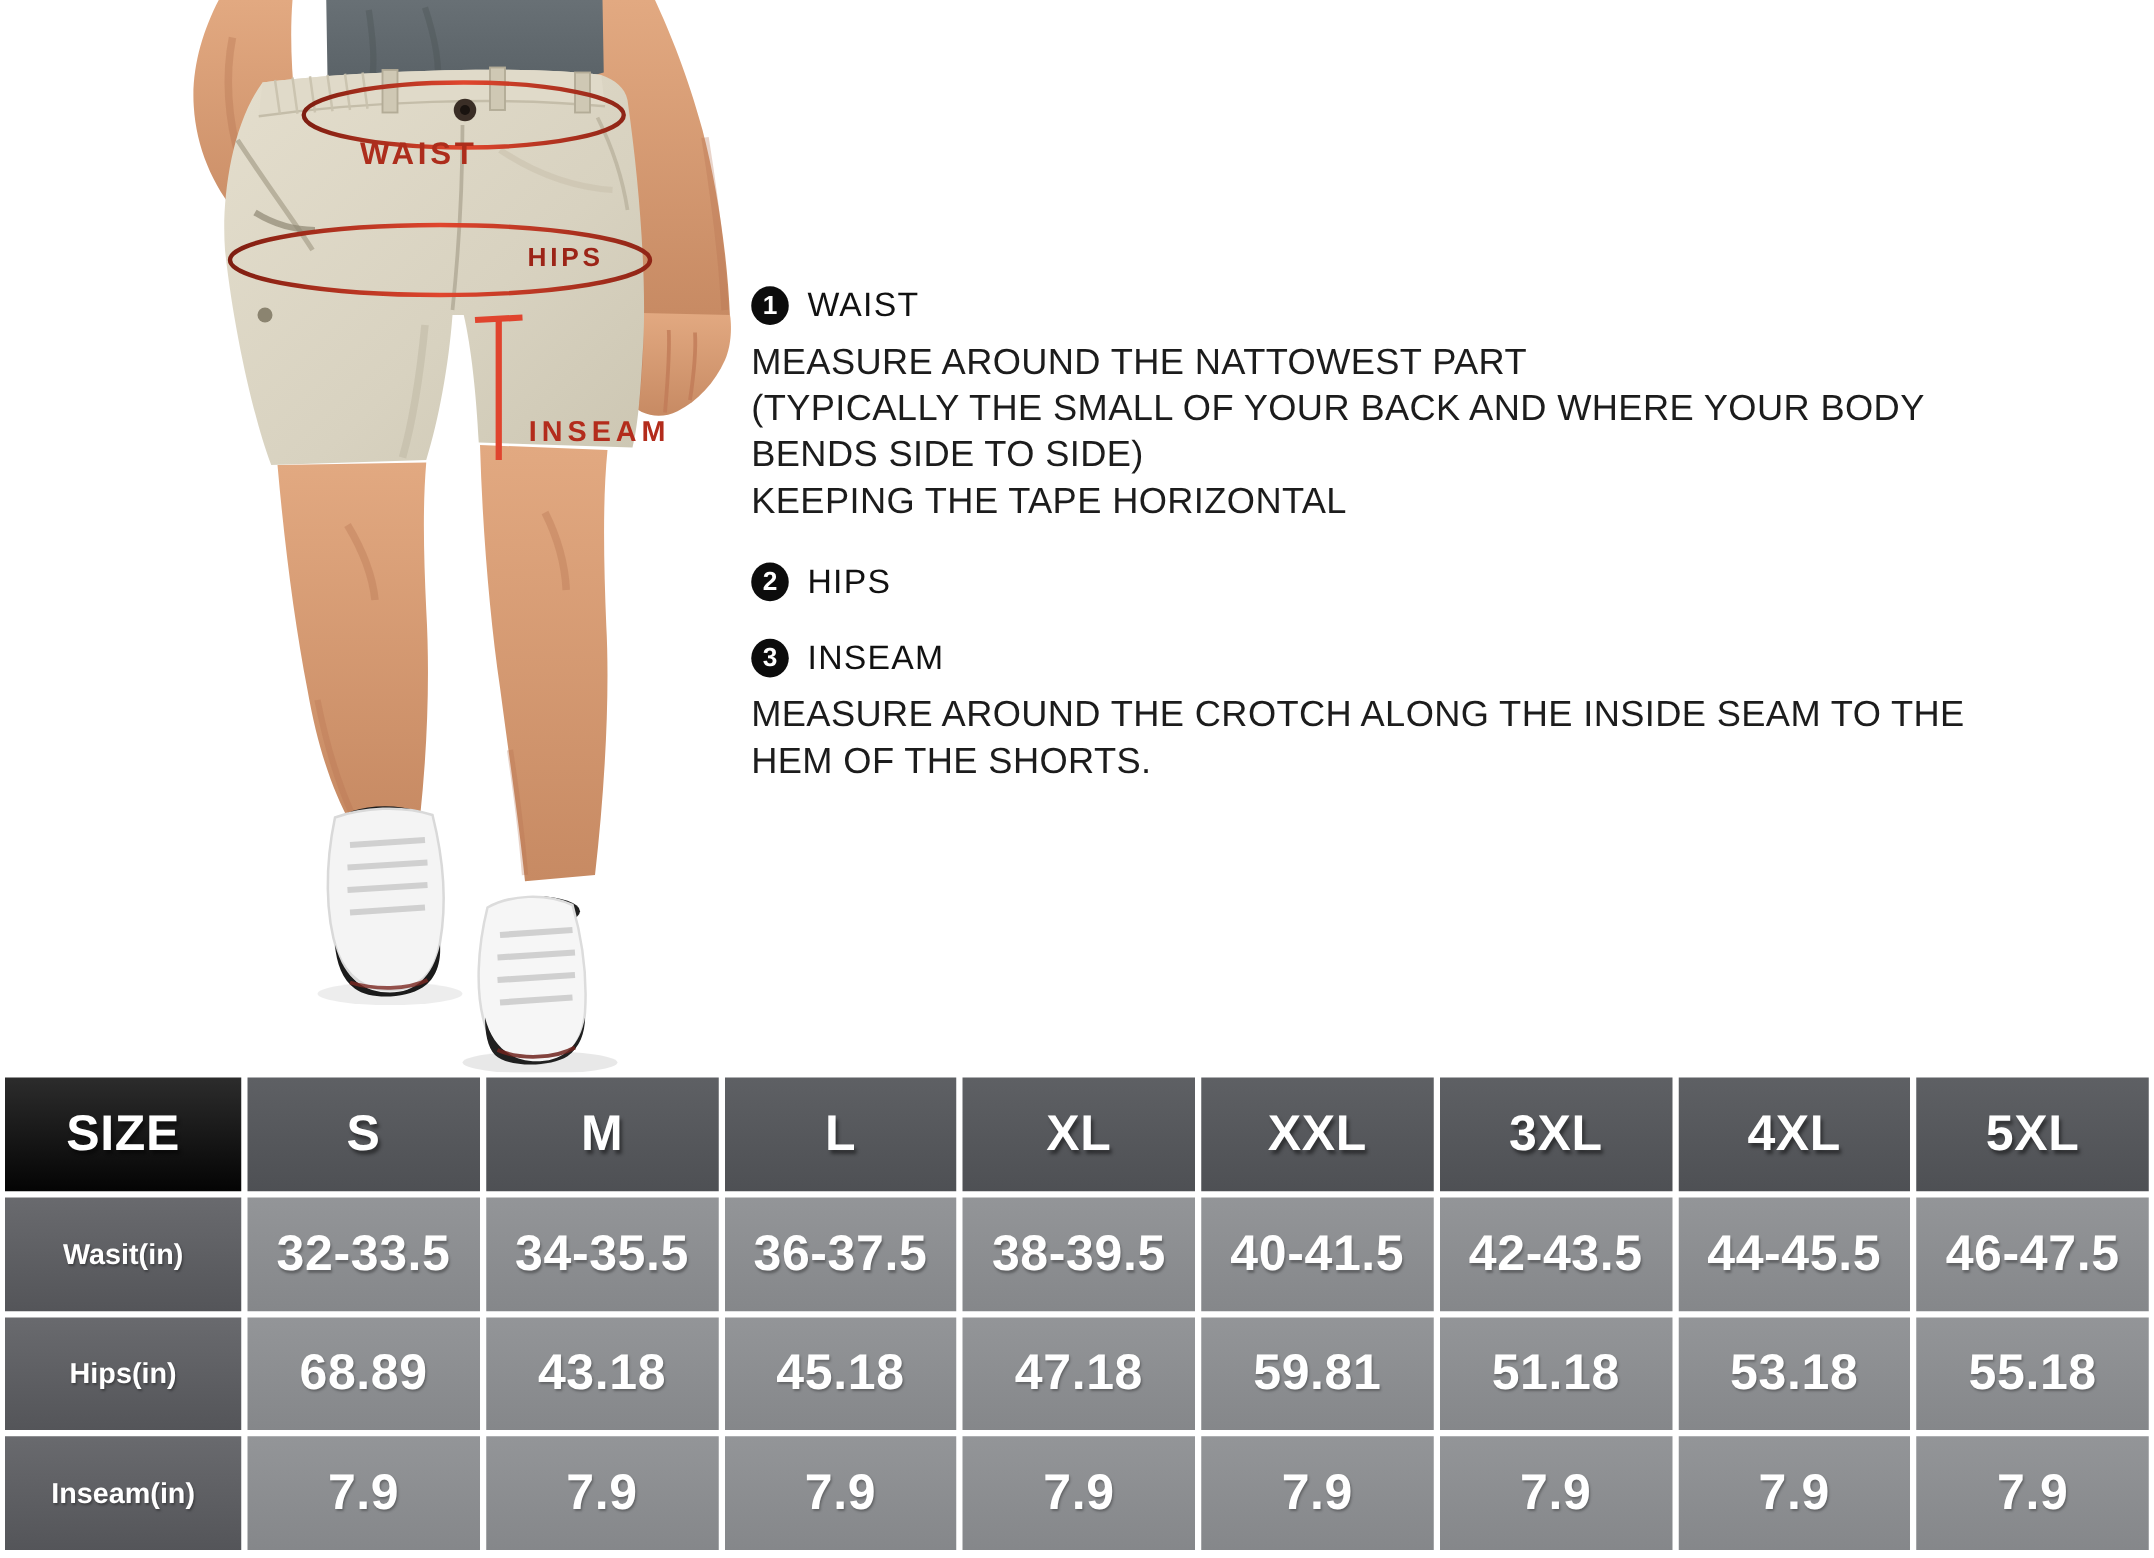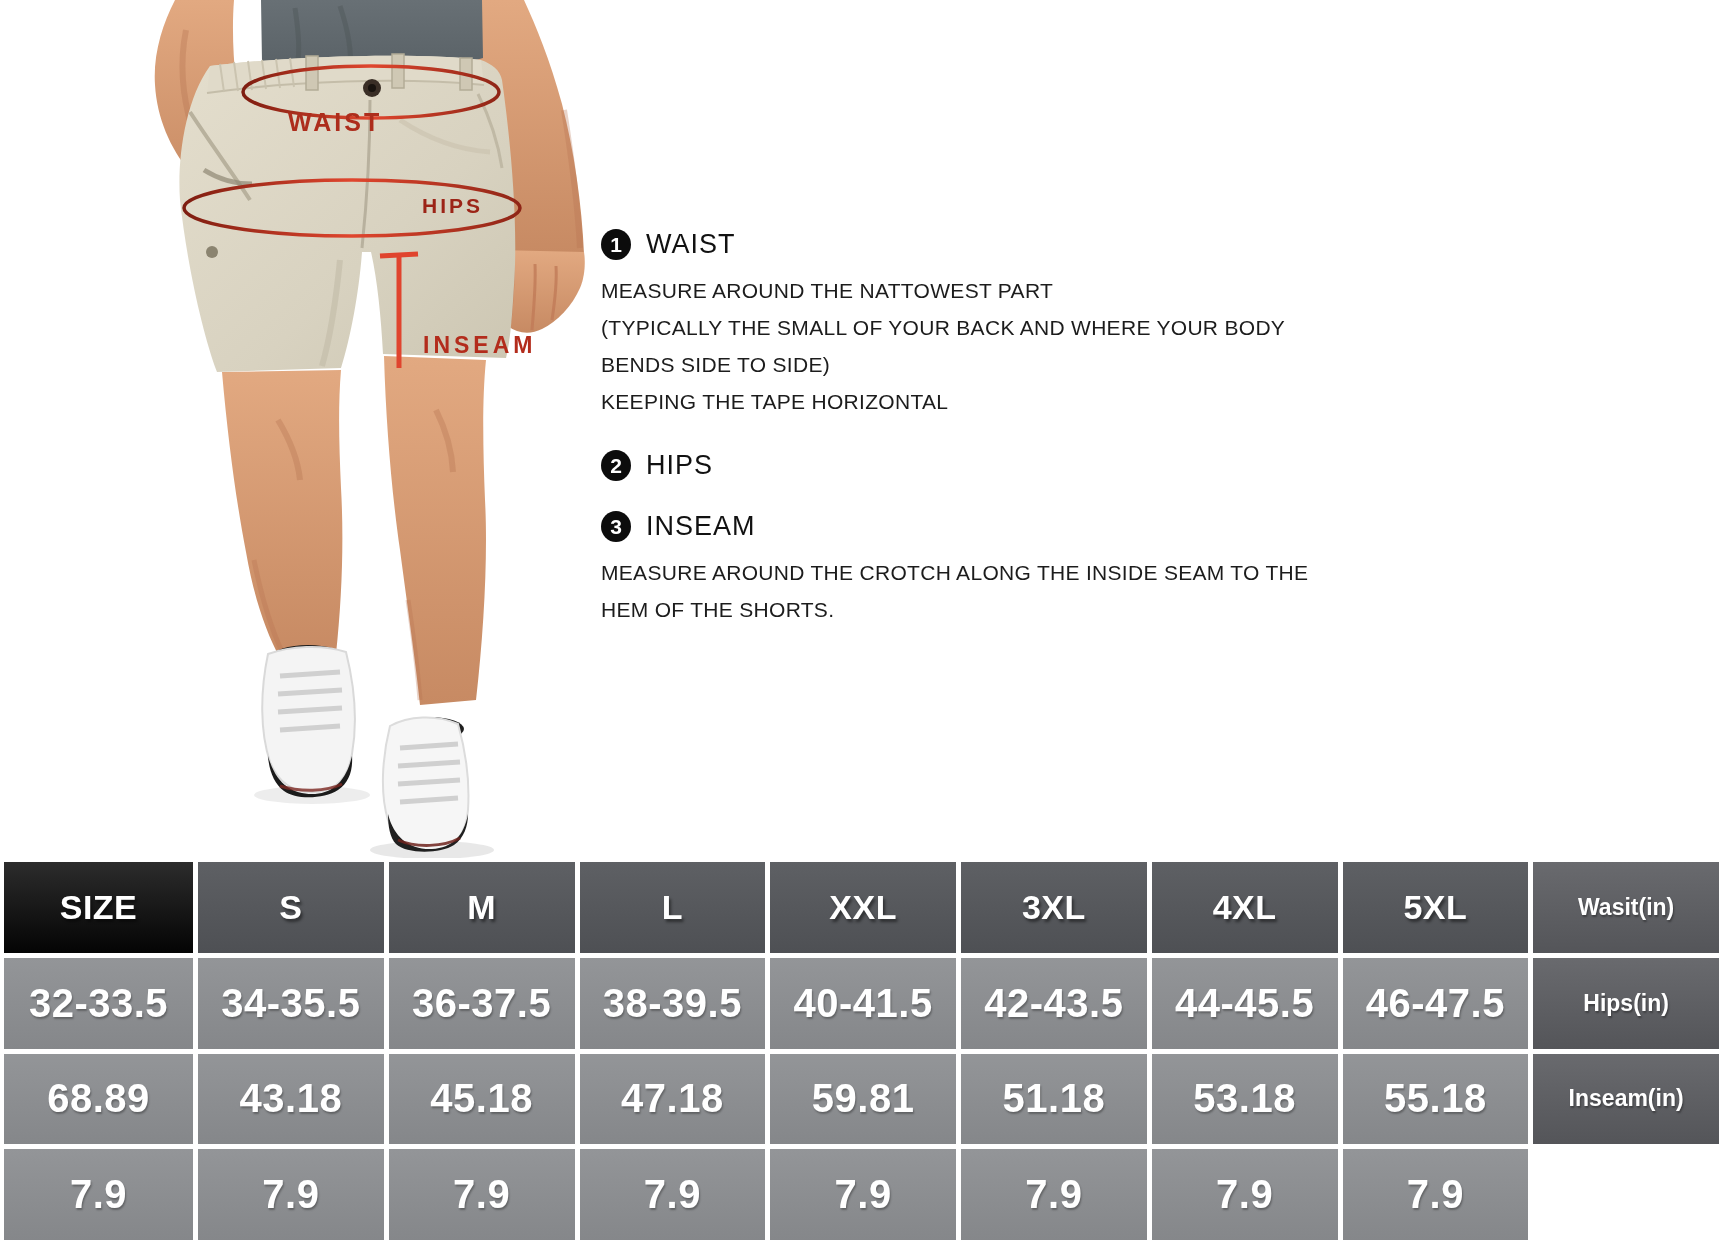--- a/index.html
+++ b/index.html
@@ -13,34 +13,34 @@
   #instructions{position:absolute;left:601px;top:229px;width:780px;color:#1a1a1a;}
   .inst-section{margin-bottom:30px;}
   .inst-head{display:flex;align-items:center;gap:15px;height:31px;}
   .bullet{
     width:30px;height:31px;border-radius:50%;background:#0c0c0c;color:#ffffff;
     display:flex;align-items:center;justify-content:center;
     font-size:21px;font-weight:bold;flex:0 0 auto;
   }
   .inst-title{font-size:27px;letter-spacing:1px;color:#111;}
   .inst-lines{margin-top:12px;}
-  .inst-line{font-size:21px;line-height:37px;letter-spacing:.3px;white-space:nowrap;color:#1c1c1c;}
+  .inst-line{font-size:29px;line-height:37px;letter-spacing:.3px;white-space:nowrap;color:#1c1c1c;}
   
   #size-table{
     position:absolute;left:0;top:858px;width:1723px;height:385px;box-sizing:border-box;
     background:#ffffff;padding:4px 4px 3px 4px;
     display:grid;grid-template-columns:189px repeat(8,1fr);grid-template-rows:repeat(4,1fr);gap:5px;
   }
   .cell{
     display:flex;align-items:center;justify-content:center;color:#ffffff;
     overflow:hidden;
   }
   .th{
     background:linear-gradient(#5e6064,#4e5054);
-    font-size:34px;font-weight:bold;text-shadow:2px 3px 3px rgba(0,0,0,.45);letter-spacing:.5px;
+    font-size:40px;font-weight:bold;text-shadow:2px 3px 3px rgba(0,0,0,.45);letter-spacing:.5px;
   }
   .th-size{background:linear-gradient(#2c2c2c,#040404);}
   .tl{
     background:linear-gradient(#696a6e,#545559);
     font-size:23px;font-weight:700;text-shadow:1px 2px 2px rgba(0,0,0,.35);
   }
   .td{
     background:linear-gradient(#939598,#85878a);
     font-size:40px;font-weight:bold;text-shadow:1px 2px 2px rgba(0,0,0,.3);letter-spacing:.5px;
   }
@@ -191,20 +191,21 @@
     </div>
 
   </div>
 
   <div id="size-table">
 
     <div class="cell th th-size">SIZE</div>
     <div class="cell th">S</div>
     <div class="cell th">M</div>
     <div class="cell th">L</div>
+    <div class="cell th">XL</div>
     <div class="cell th">XXL</div>
     <div class="cell th">3XL</div>
     <div class="cell th">4XL</div>
     <div class="cell th">5XL</div>
 
     <div class="cell tl">Wasit(in)</div>
     <div class="cell td">32-33.5</div>
     <div class="cell td">34-35.5</div>
     <div class="cell td">36-37.5</div>
     <div class="cell td">38-39.5</div>

